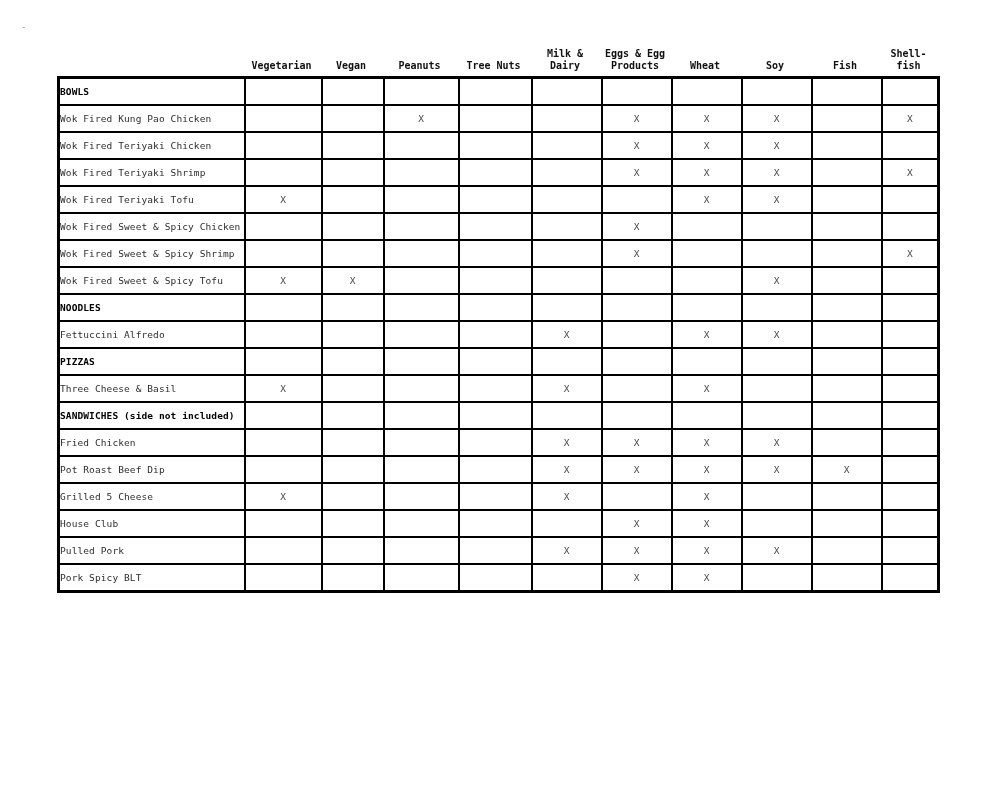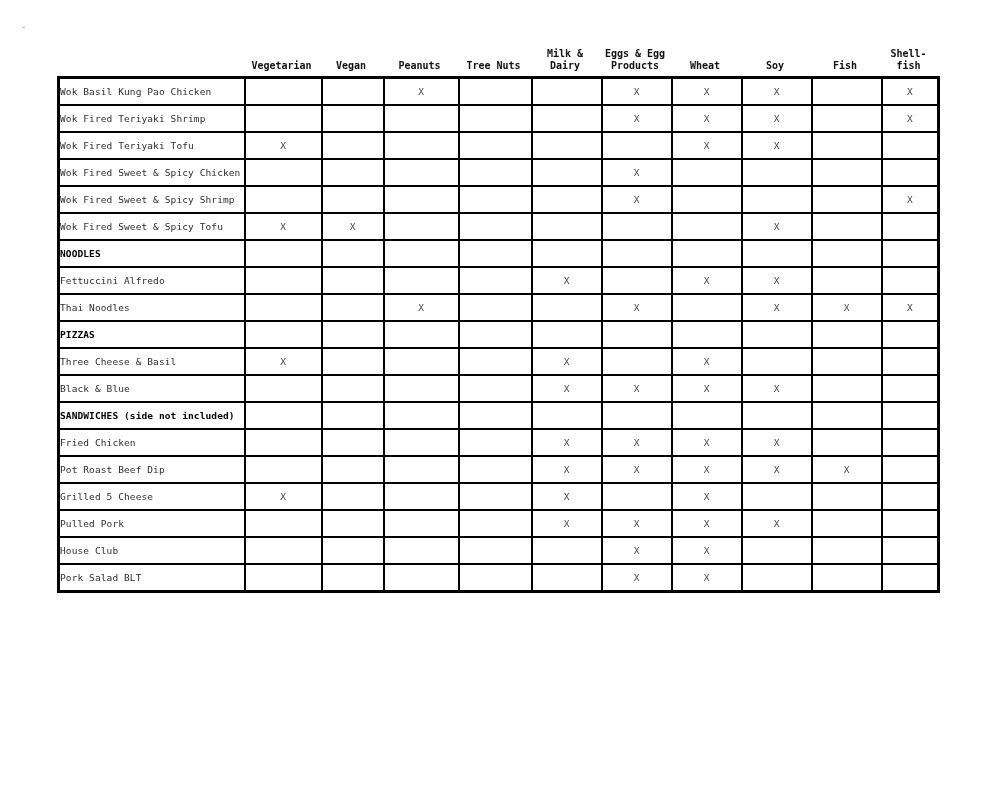--- a/index.html
+++ b/index.html
@@ -114,32 +114,58 @@
         <col style="width: 75px;">
         <col style="width: 73px;">
         <col style="width: 70px;">
         <col style="width: 70px;">
         <col style="width: 70px;">
         <col style="width: 70px;">
         <col style="width: 70px;">
         <col style="width: 57px;">
       </colgroup>
     <tbody id="allergen-body">
-        <tr class="item">
-          <td class="name">Wok Basil Kung Pao Chicken</td>
-          <td class="mark"></td>
-          <td class="mark"></td>
-          <td class="mark">X</td>
-          <td class="mark"></td>
-          <td class="mark"></td>
-          <td class="mark">X</td>
-          <td class="mark">X</td>
-          <td class="mark">X</td>
-          <td class="mark"></td>
-          <td class="mark">X</td>
+        <tr class="section">
+          <td class="name">BOWLS</td>
+          <td class="mark"></td>
+          <td class="mark"></td>
+          <td class="mark"></td>
+          <td class="mark"></td>
+          <td class="mark"></td>
+          <td class="mark"></td>
+          <td class="mark"></td>
+          <td class="mark"></td>
+          <td class="mark"></td>
+          <td class="mark"></td>
+        </tr>
+        <tr class="item">
+          <td class="name">Wok Fired Kung Pao Chicken</td>
+          <td class="mark"></td>
+          <td class="mark"></td>
+          <td class="mark">X</td>
+          <td class="mark"></td>
+          <td class="mark"></td>
+          <td class="mark">X</td>
+          <td class="mark">X</td>
+          <td class="mark">X</td>
+          <td class="mark"></td>
+          <td class="mark">X</td>
+        </tr>
+        <tr class="item">
+          <td class="name">Wok Fired Teriyaki Chicken</td>
+          <td class="mark"></td>
+          <td class="mark"></td>
+          <td class="mark"></td>
+          <td class="mark"></td>
+          <td class="mark"></td>
+          <td class="mark">X</td>
+          <td class="mark">X</td>
+          <td class="mark">X</td>
+          <td class="mark"></td>
+          <td class="mark"></td>
         </tr>
         <tr class="item">
           <td class="name">Wok Fired Teriyaki Shrimp</td>
           <td class="mark"></td>
           <td class="mark"></td>
           <td class="mark"></td>
           <td class="mark"></td>
           <td class="mark"></td>
           <td class="mark">X</td>
           <td class="mark">X</td>
@@ -218,33 +244,20 @@
           <td class="mark"></td>
           <td class="mark"></td>
           <td class="mark"></td>
           <td class="mark">X</td>
           <td class="mark"></td>
           <td class="mark">X</td>
           <td class="mark">X</td>
           <td class="mark"></td>
           <td class="mark"></td>
         </tr>
-        <tr class="item">
-          <td class="name">Thai Noodles</td>
-          <td class="mark"></td>
-          <td class="mark"></td>
-          <td class="mark">X</td>
-          <td class="mark"></td>
-          <td class="mark"></td>
-          <td class="mark">X</td>
-          <td class="mark"></td>
-          <td class="mark">X</td>
-          <td class="mark">X</td>
-          <td class="mark">X</td>
-        </tr>
         <tr class="section">
           <td class="name">PIZZAS</td>
           <td class="mark"></td>
           <td class="mark"></td>
           <td class="mark"></td>
           <td class="mark"></td>
           <td class="mark"></td>
           <td class="mark"></td>
           <td class="mark"></td>
           <td class="mark"></td>
@@ -257,33 +270,20 @@
           <td class="mark"></td>
           <td class="mark"></td>
           <td class="mark"></td>
           <td class="mark">X</td>
           <td class="mark"></td>
           <td class="mark">X</td>
           <td class="mark"></td>
           <td class="mark"></td>
           <td class="mark"></td>
         </tr>
-        <tr class="item">
-          <td class="name">Black &amp; Blue</td>
-          <td class="mark"></td>
-          <td class="mark"></td>
-          <td class="mark"></td>
-          <td class="mark"></td>
-          <td class="mark">X</td>
-          <td class="mark">X</td>
-          <td class="mark">X</td>
-          <td class="mark">X</td>
-          <td class="mark"></td>
-          <td class="mark"></td>
-        </tr>
         <tr class="section">
           <td class="name">SANDWICHES (side not included)</td>
           <td class="mark"></td>
           <td class="mark"></td>
           <td class="mark"></td>
           <td class="mark"></td>
           <td class="mark"></td>
           <td class="mark"></td>
           <td class="mark"></td>
           <td class="mark"></td>
@@ -323,47 +323,47 @@
           <td class="mark"></td>
           <td class="mark"></td>
           <td class="mark">X</td>
           <td class="mark"></td>
           <td class="mark">X</td>
           <td class="mark"></td>
           <td class="mark"></td>
           <td class="mark"></td>
         </tr>
         <tr class="item">
+          <td class="name">House Club</td>
+          <td class="mark"></td>
+          <td class="mark"></td>
+          <td class="mark"></td>
+          <td class="mark"></td>
+          <td class="mark"></td>
+          <td class="mark">X</td>
+          <td class="mark">X</td>
+          <td class="mark"></td>
+          <td class="mark"></td>
+          <td class="mark"></td>
+        </tr>
+        <tr class="item">
           <td class="name">Pulled Pork</td>
           <td class="mark"></td>
           <td class="mark"></td>
           <td class="mark"></td>
           <td class="mark"></td>
           <td class="mark">X</td>
           <td class="mark">X</td>
           <td class="mark">X</td>
           <td class="mark">X</td>
           <td class="mark"></td>
           <td class="mark"></td>
         </tr>
         <tr class="item">
-          <td class="name">House Club</td>
-          <td class="mark"></td>
-          <td class="mark"></td>
-          <td class="mark"></td>
-          <td class="mark"></td>
-          <td class="mark"></td>
-          <td class="mark">X</td>
-          <td class="mark">X</td>
-          <td class="mark"></td>
-          <td class="mark"></td>
-          <td class="mark"></td>
-        </tr>
-        <tr class="item">
-          <td class="name">Pork Salad BLT</td>
+          <td class="name">Pork Spicy BLT</td>
           <td class="mark"></td>
           <td class="mark"></td>
           <td class="mark"></td>
           <td class="mark"></td>
           <td class="mark"></td>
           <td class="mark">X</td>
           <td class="mark">X</td>
           <td class="mark"></td>
           <td class="mark"></td>
           <td class="mark"></td>

